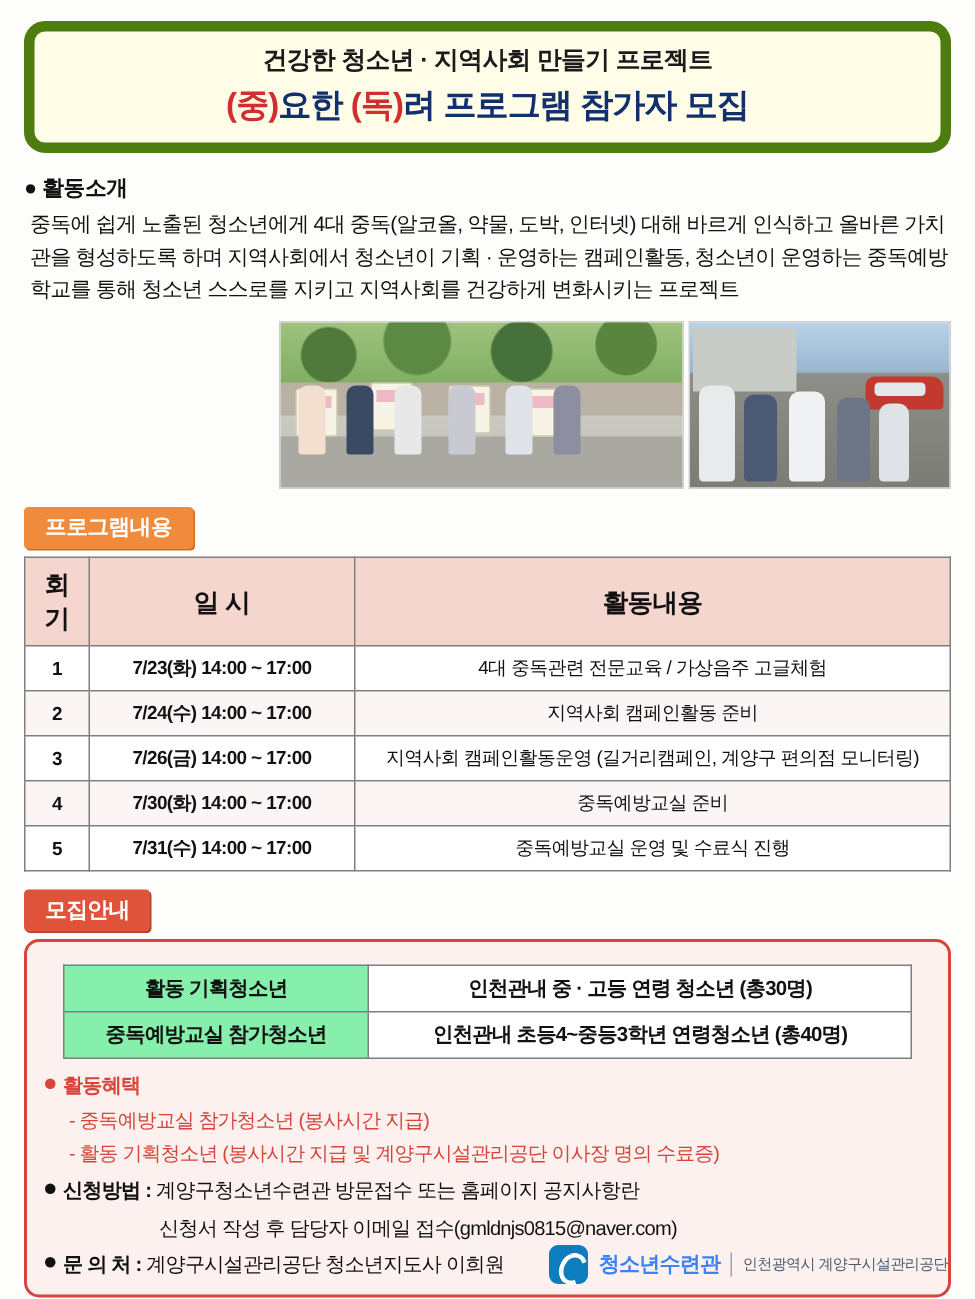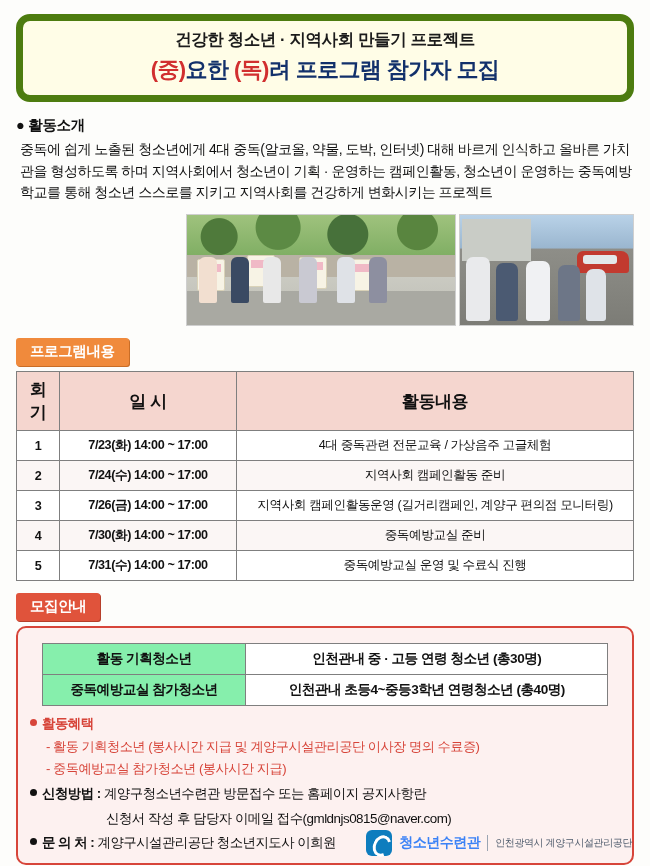--- a/index.html
+++ b/index.html
@@ -313,22 +313,22 @@
           <td class="lab">중독예방교실 참가청소년</td>
           <td class="val">인천관내 초등4~중등3학년 연령청소년 (총40명)</td>
         </tr>
       </tbody>
     </table>
 
 
     <div class="r-line">
       <span class="dot red"></span><b style="color:#d7453a">활동혜택</b>
     </div>
+    <div class="sub">- 중독예방교실 참가청소년 (봉사시간 지급)</div>
     <div class="sub">- 활동 기획청소년 (봉사시간 지급 및 계양구시설관리공단 이사장 명의 수료증)</div>
-    <div class="sub">- 중독예방교실 참가청소년 (봉사시간 지급)</div>
 
     <div class="r-line">
       <span class="dot"></span><b>신청방법 : </b><span>계양구청소년수련관 방문접수 또는 홈페이지 공지사항란</span>
     </div>
     <div class="r-line indent">신청서 작성 후 담당자 이메일 접수(gmldnjs0815@naver.com)</div>
 
     <div class="r-line">
       <span class="dot"></span><b>문 의 처 : </b><span>계양구시설관리공단 청소년지도사 이희원</span>
     </div>
   </div>

